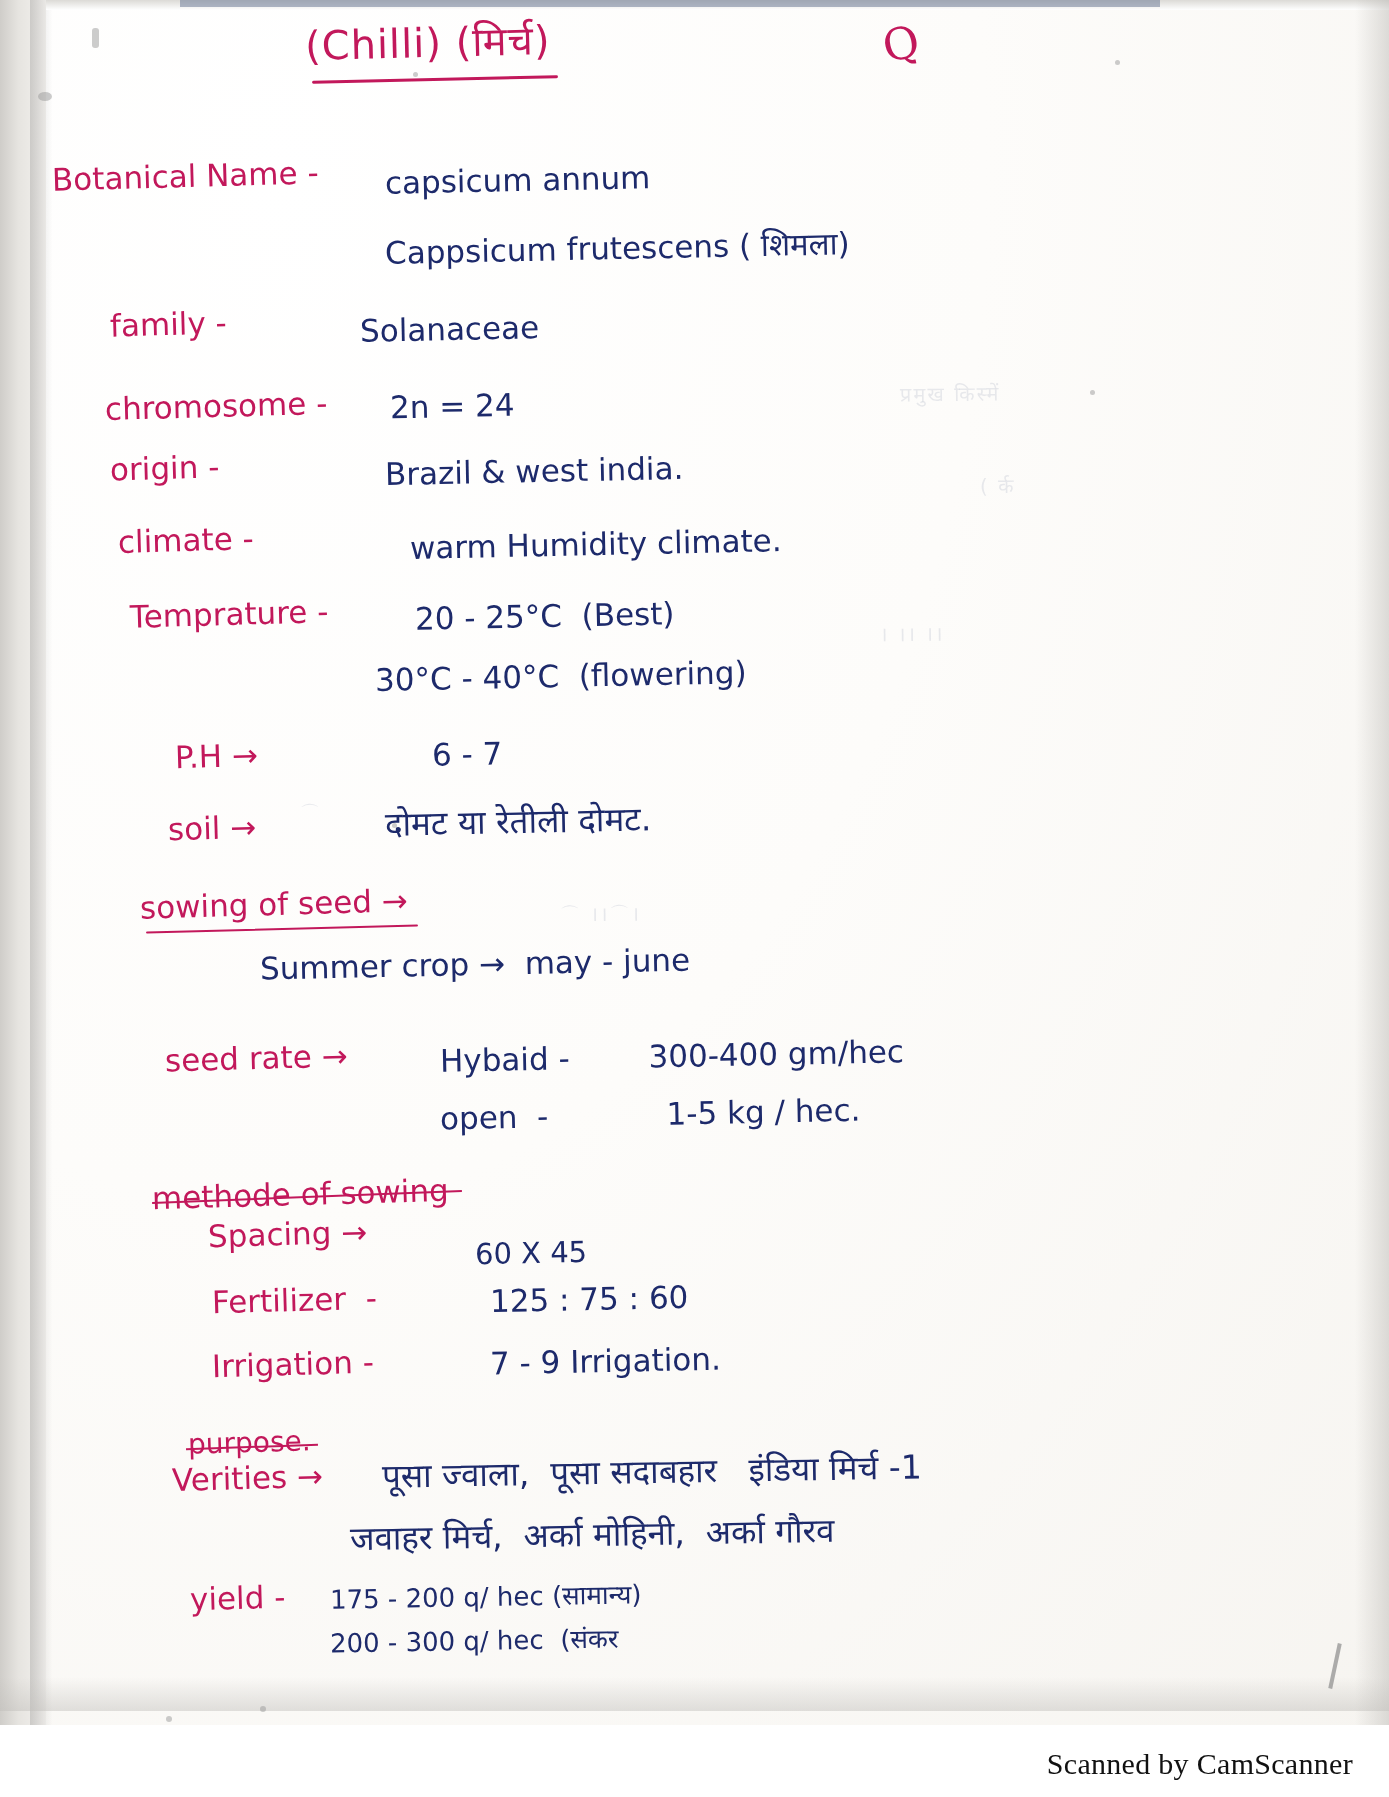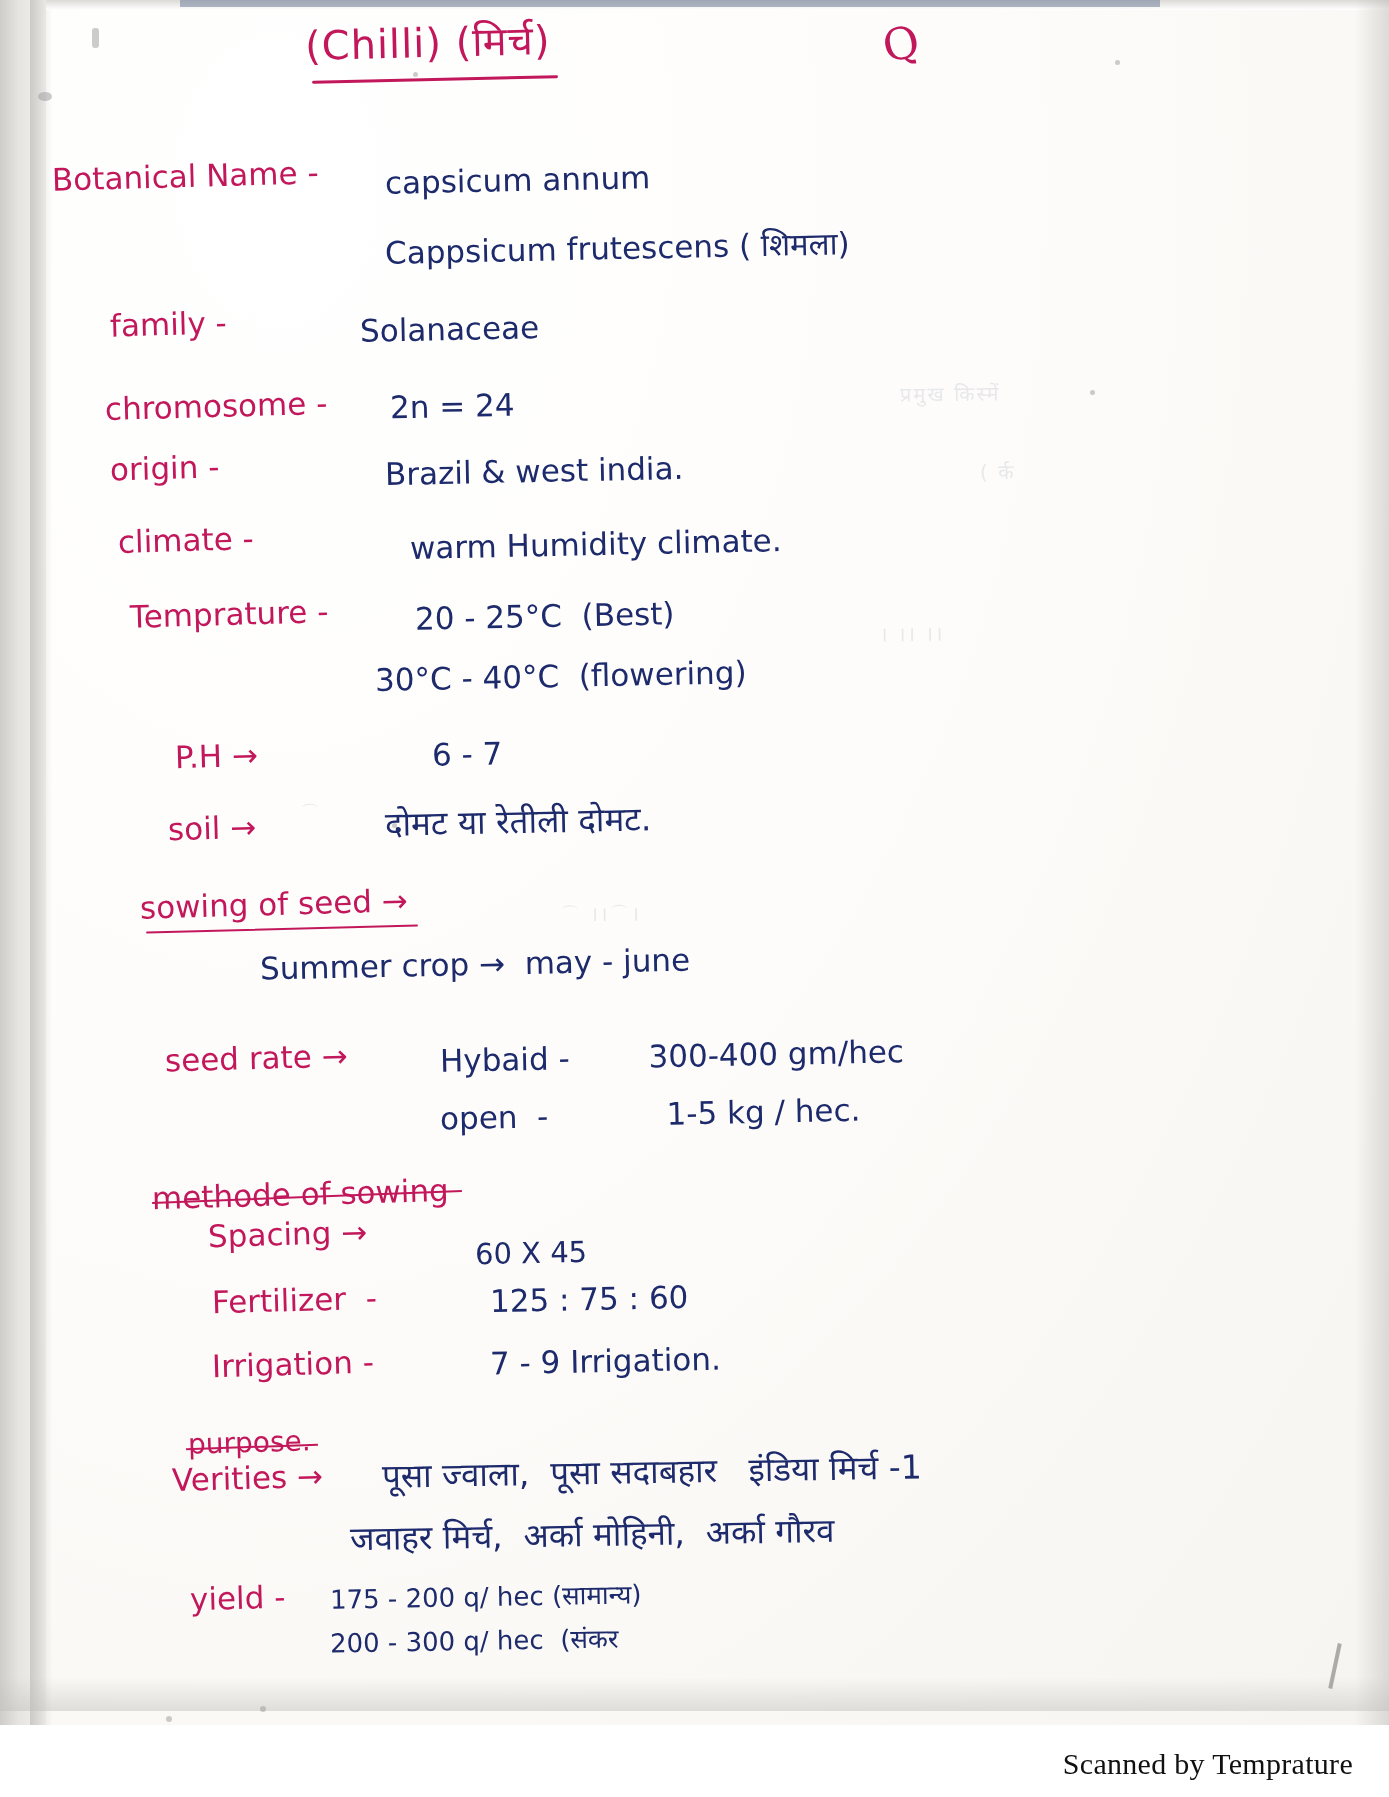--- a/index.html
+++ b/index.html
@@ -168,21 +168,21 @@
 <div class="scan-page">
 
   <div class="binding-edge"></div>
   <div class="binding-dark"></div>
   <div class="top-strip"></div>
   <div class="top-blue"></div>
   <div class="paper-shadow-right"></div>
   <div class="paper-shadow-bottom"></div>
 
   <div class="ghost" style="left:900px; top:380px;">प्रमुख किस्में</div>
-  <div class="ghost" style="left:980px; top:458px;">( र्क</div>
+  <div class="ghost" style="left:980px; top:472px;">( र्क</div>
   <div class="ghost" style="left:880px; top:620px;">। ।। ।।</div>
   <div class="ghost" style="left:560px; top:900px;">⌒ ।।⌒।</div>
   <div class="ghost" style="left:300px; top:800px;">⌒</div>
 
   <div class="speck" style="left:92px; top:28px; width:7px; height:20px; border-radius:3px;"></div>
   <div class="speck" style="left:38px; top:92px; width:14px; height:9px;"></div>
   <div class="speck" style="left:1115px; top:60px; width:5px; height:5px;"></div>
   <div class="speck" style="left:413px; top:72px; width:5px; height:5px;"></div>
   <div class="speck" style="left:1090px; top:390px; width:5px; height:5px;"></div>
   <div class="speck" style="left:392px; top:823px; width:5px; height:5px;"></div>
@@ -245,15 +245,15 @@
 
   <div class="hw pink label" style="left:172px; top:1462px;">Verities →</div>
   <div class="hw ink dev" style="left:382px; top:1455px; font-size:33px; transform:rotate(-1deg);">पूसा ज्वाला,  पूसा सदाबहार   इंडिया मिर्च -1</div>
   <div class="hw ink dev" style="left:350px; top:1518px; font-size:33px; transform:rotate(-1deg);">जवाहर मिर्च,  अर्का मोहिनी,  अर्का गौरव</div>
 
   <div class="hw pink label" style="left:190px; top:1582px;">yield -</div>
   <div class="hw ink dev" style="left:330px; top:1584px; font-size:26px; transform:rotate(-1deg);">175 - 200 q/ hec (सामान्य)</div>
   <div class="hw ink dev" style="left:330px; top:1628px; font-size:26px; transform:rotate(-1deg);">200 - 300 q/ hec  (संकर</div>
 
   <div class="footer-band"></div>
-  <div class="camscanner">Scanned by Temprature</div>
+  <div class="camscanner">Scanned by CamScanner</div>
 
 </div>
 
 </body></html>

